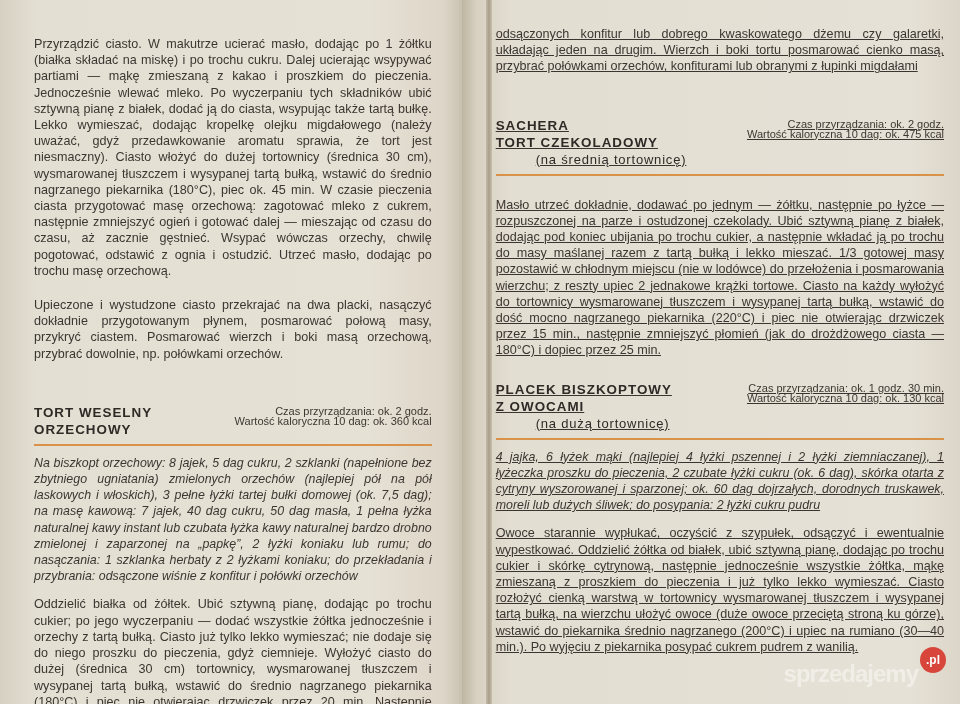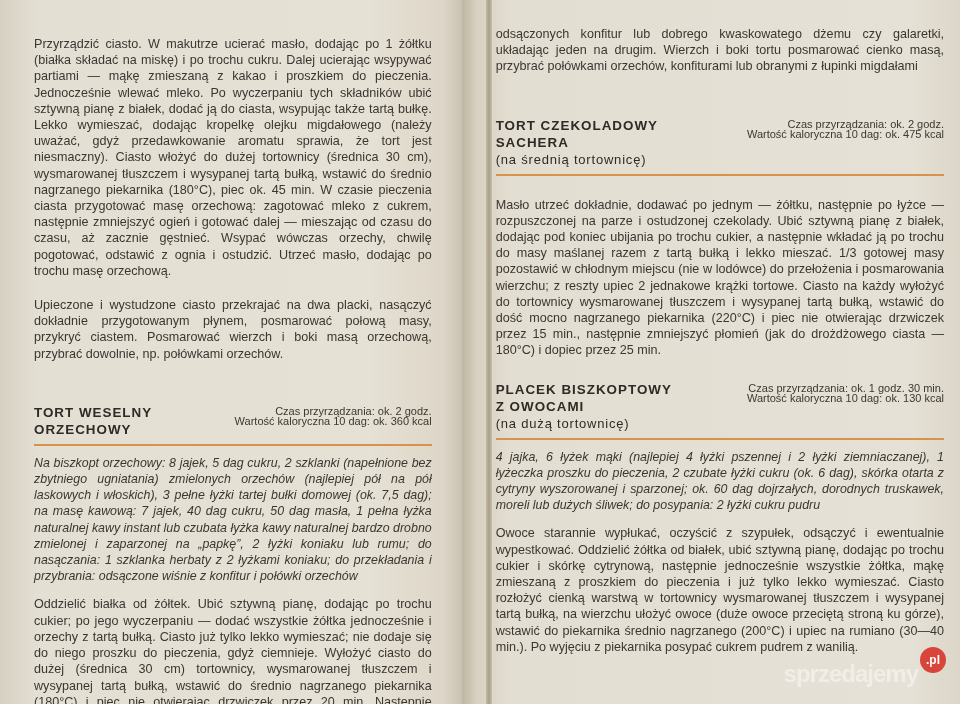--- a/index.html
+++ b/index.html
@@ -22,20 +22,21 @@
     }
     .page-left {
       width: 488px;
       background: linear-gradient(90deg, #d6d0c2 0%, #e4dfd3 8%, #e6e1d5 80%, #ddd6c8 96%, #c9c1b0 100%);
       padding: 36px 30px 0 34px;
     }
     .page-right {
       width: 528px;
       background: linear-gradient(90deg, #bfb6a2 0%, #d8d1c2 3%, #e3ded2 10%, #e6e1d6 90%, #dcd6c9 100%);
       padding: 26px 16px 0 34px;
+      text-decoration: underline;
     }
     .spine {
       position: absolute; left: 486px; top: 0; width: 6px; height: 704px;
       background: linear-gradient(90deg, #c4bba8, #a89e89, #c9c0ad);
     }
     p { margin: 0; }
     .body-text {
       font-size: 12.6px;
       line-height: 16.2px;
       text-align: justify;
@@ -63,20 +64,21 @@
       letter-spacing: 1px;
       line-height: 17px;
       color: #2f2a26;
     }
     .recipe-subtitle {
       font-weight: normal;
       font-size: 13px;
       letter-spacing: 0.8px;
       line-height: 17px;
       color: #2f2a26;
+      margin-left: 40px;
     }
     .recipe-meta {
       text-align: right;
       font-size: 11px;
       line-height: 10px;
       color: #3c3731;
       padding-top: 2px;
     }
     .watermark {
       position: absolute; right: 14px; bottom: 16px;
@@ -123,22 +125,22 @@
 
   </div>
 
   <div class="page page-right">
     <p class="body-text">odsączonych konfitur lub dobrego kwaskowatego dżemu czy galaretki, układając jeden na drugim. Wierzch i boki tortu posmarować cienko masą, przybrać połówkami orzechów, konfiturami lub obranymi z łupinki migdałami</p>
 
     <div style="height:42px"></div>
 
     <div class="recipe-header">
       <div>
+        <div class="recipe-title">SACHERA</div>
         <div class="recipe-title">TORT CZEKOLADOWY</div>
-        <div class="recipe-title">SACHERA</div>
         <div class="recipe-subtitle">(na średnią tortownicę)</div>
       </div>
       <div class="recipe-meta">
         <div>Czas przyrządzania: ok. 2 godz.</div>
         <div>Wartość kaloryczna 10 dag: ok. 475 kcal</div>
       </div>
     </div>
     <div style="height:9px"></div>
     <div style="height:12px"></div>
     <p class="body-text">Masło utrzeć dokładnie, dodawać po jednym — żółtku, następnie po łyżce — rozpuszczonej na parze i ostudzonej czekolady. Ubić sztywną pianę z białek, dodając pod koniec ubijania po trochu cukier, a następnie wkładać ją po trochu do masy maślanej razem z tartą bułką i lekko mieszać. 1/3 gotowej masy pozostawić w chłodnym miejscu (nie w lodówce) do przełożenia i posmarowania wierzchu; z reszty upiec 2 jednakowe krążki tortowe. Ciasto na każdy wyłożyć do tortownicy wysmarowanej tłuszczem i wysypanej tartą bułką, wstawić do dość mocno nagrzanego piekarnika (220°C) i piec nie otwierając drzwiczek przez 15 min., następnie zmniejszyć płomień (jak do drożdżowego ciasta — 180°C) i dopiec przez 25 min.</p>

